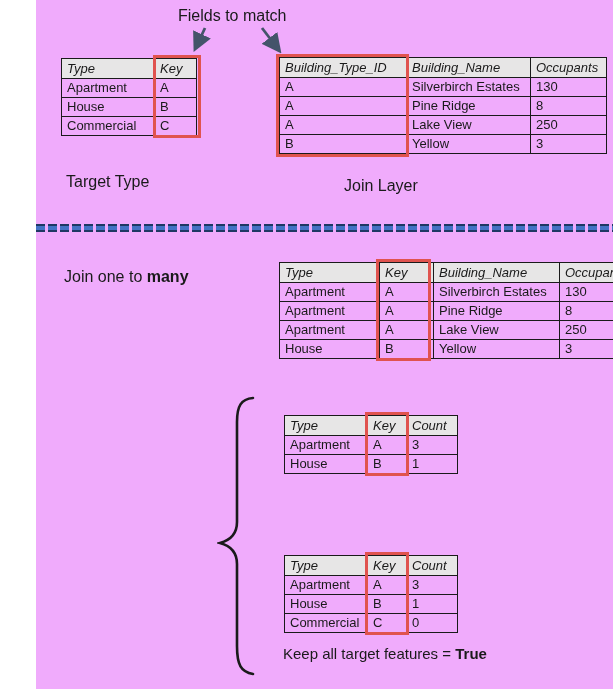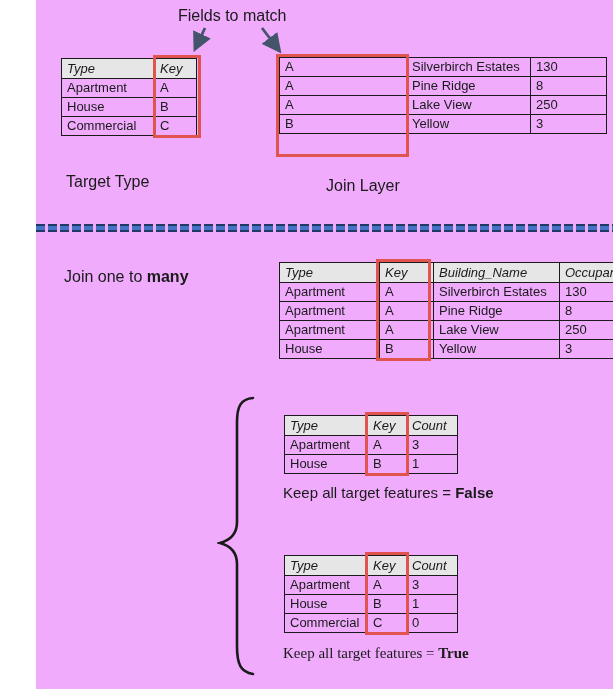--- a/index.html
+++ b/index.html
@@ -70,20 +70,25 @@
   </div>
 
   <div class="tblwrap" style="left:243px;top:57px;">
     <table>
       <colgroup>
           <col style="width:127px">
           <col style="width:124px">
           <col style="width:76px">
         </colgroup>
       <tbody>
+          <tr>
+        <th>Building_Type_ID</th>
+        <th>Building_Name</th>
+        <th>Occupants</th>
+      </tr>
       <tr>
         <td>A</td>
         <td>Silverbirch Estates</td>
         <td>130</td>
       </tr>
       <tr>
         <td>A</td>
         <td>Pine Ridge</td>
         <td>8</td>
       </tr>
@@ -96,21 +101,21 @@
         <td>B</td>
         <td>Yellow</td>
         <td>3</td>
       </tr>
     </tbody>
       </table>
     <div class="redbox" style="left:-3px;top:-3px;width:133px;height:103px;"></div>
   </div>
 
   <div class="abs label" style="left:30px;top:172px;">Target Type</div>
-  <div class="abs label" style="left:290px;top:176px;">Join Layer</div>
+  <div class="abs label" style="left:308px;top:176px;">Join Layer</div>
 
   <div class="divider"></div>
 
   <div class="abs label" style="left:28px;top:267px;">
     <span>Join one to </span><span class="b">many</span>
   </div>
 
   <div class="tblwrap" style="left:243px;top:262px;">
     <table>
       <colgroup>
@@ -181,23 +186,20 @@
       <tr>
         <td>House</td>
         <td>B</td>
         <td>1</td>
       </tr>
     </tbody>
       </table>
     <div class="redbox" style="left:81px;top:-3px;width:44px;height:64px;"></div>
   </div>
 
-  <div class="abs caption" style="left:247px;top:483px;">
-    <span>Keep all target features = </span><span class="b">False</span>
-  </div>
 
   <div class="tblwrap" style="left:248px;top:555px;">
     <table>
       <colgroup>
           <col style="width:83px">
           <col style="width:39px">
           <col style="width:51px">
         </colgroup>
       <tbody>
           <tr>
@@ -218,17 +220,17 @@
       <tr>
         <td>Commercial</td>
         <td>C</td>
         <td>0</td>
       </tr>
     </tbody>
       </table>
     <div class="redbox" style="left:81px;top:-3px;width:44px;height:83px;"></div>
   </div>
 
-  <div class="abs caption" style="left:247px;top:644px;font-family:Liberation Serif, serif;">
+  <div class="abs caption" style="left:247px;top:644px;">
     <span>Keep all target features = </span><span class="b">True</span>
   </div>
 
 </div>
 
 </body></html>

